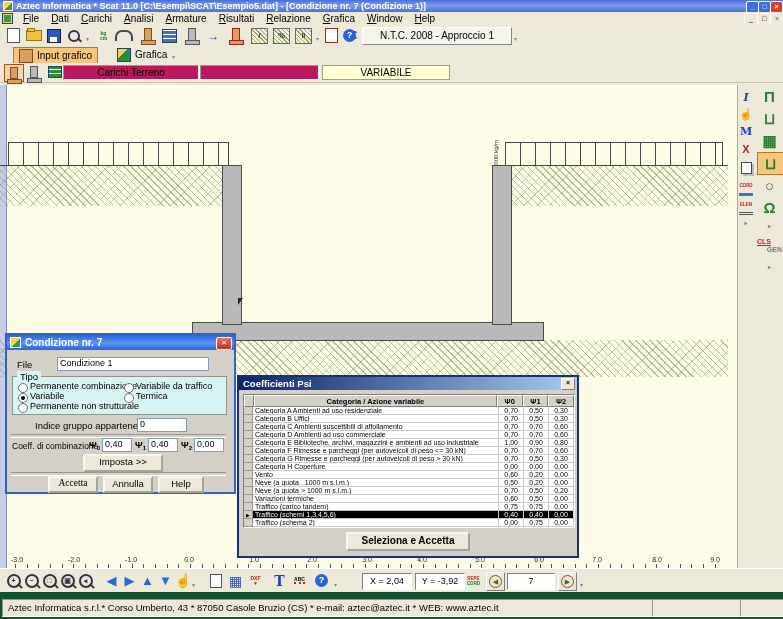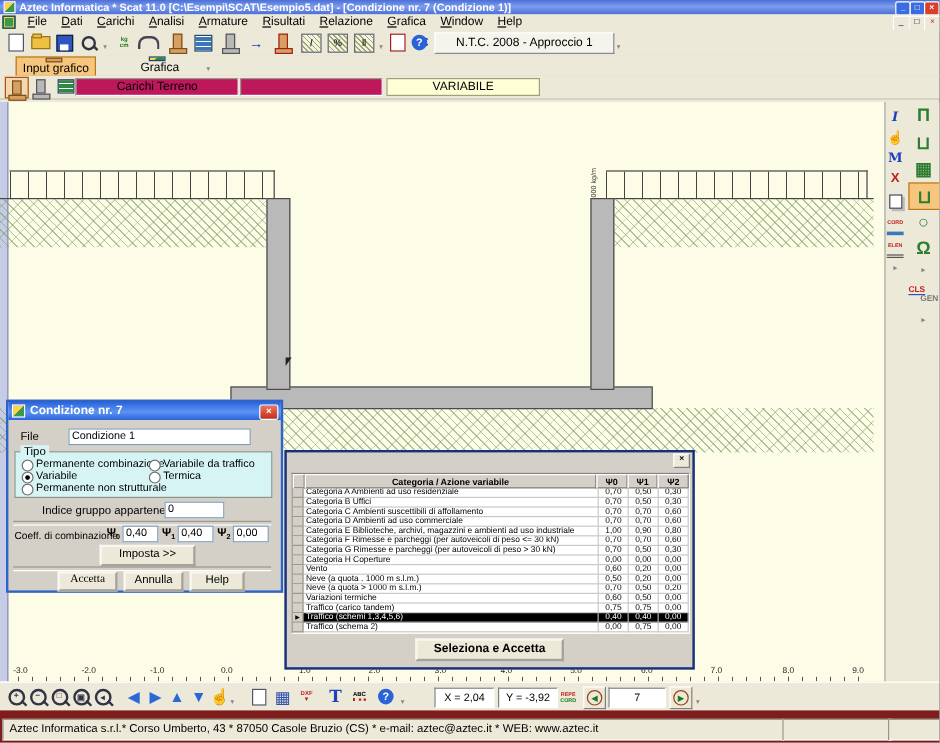--- a/index.html
+++ b/index.html
@@ -43,21 +43,21 @@
   .icon-wall::after{content:"";position:absolute;left:-4px;top:11px;width:13px;height:3px;background:inherit;border:inherit;}
   .icon-grid{width:13px;height:12px;background:
     repeating-linear-gradient(0deg,#3878b8 0 3px,#fff 3px 4px),
     repeating-linear-gradient(90deg,rgba(255,255,255,0) 0 3px,#fff 3px 4px);border:1px solid #246;}
   .icon-hatch{width:15px;height:14px;border:1px solid #667;
     background:repeating-linear-gradient(45deg,#9aa86a 0 1px,#f4f2e0 1px 3px);
     display:flex;align-items:center;justify-content:center;font-size:8px;font-weight:bold;color:#333;}
   .combo{position:absolute;left:362px;top:2px;width:148px;height:16px;background:#f4f3ec;
     border:1px solid;border-color:#fff #888 #888 #fff;text-align:center;line-height:16px;font-size:10px;}
   .toolbar2{left:0;top:46px;width:783px;height:17px;background:#ECE9D8;border-bottom:1px solid #d8d4c4;}
-  .tab{position:absolute;top:1px;height:15px;display:flex;align-items:center;padding:0 5px;font-size:10px;flex-direction:column;}
+  .tab{position:absolute;top:1px;height:15px;display:flex;align-items:center;padding:0 5px;font-size:10px;}
   .tab.active{background:#f6c67e;border:1px solid #b87820;}
   .tab-icon{width:12px;height:12px;margin-right:4px;border:1px solid #7a5020;background:#d8a060;}
   .tab-icon.green{background:linear-gradient(135deg,#ffd24a 40%,#2e8a3e 40%);border-color:#246;}
   .toolbar3{left:0;top:63px;width:783px;height:19px;background:#ECE9D8;border-bottom:1px solid #c8c4b4;}
   .t3icon{position:absolute;top:1px;width:18px;height:16px;display:flex;align-items:center;justify-content:center;}
   .t3icon.sel{border:1px solid #b05010;background:#f2d8b0;}
   .panel-sunken{position:absolute;background:#be185d;border:1px solid;border-color:#9a968a #fff #fff #9a968a;
     text-align:center;font-size:10px;}
   .variabile{background:#ffffd6;border:1px solid #a0a080;}
   
@@ -130,21 +130,21 @@
     display:flex;align-items:center;justify-content:center;font-size:7px;font-weight:bold;color:#334;}
   .mag::after{content:"";position:absolute;left:8px;top:9px;width:6px;height:2px;background:#334;transform:rotate(45deg);}
   .blue-arrow{font-size:13px;color:#2868d8;}
   .coordbox{position:absolute;top:4px;height:15px;background:#fff;border:1px solid;border-color:#808080 #fff #fff #808080;
     font-size:9px;line-height:15px;text-align:center;}
   .navbtn{position:absolute;top:3px;width:17px;height:17px;background:#ECE9D8;border:1px solid;border-color:#fff #808080 #808080 #fff;
     display:flex;align-items:center;justify-content:center;}
   .navring{width:11px;height:11px;border:1px solid #a04020;border-radius:50%;display:flex;align-items:center;justify-content:center;
     font-size:7px;color:#1d7a1d;}
   
-  .infobar{left:0;top:592px;width:783px;height:27px;background:#7f1d1d;}
+  .infobar{left:0;top:592px;width:783px;height:27px;background:#14532d;}
   .info-panel{position:absolute;top:7px;height:16px;background:#ECE9D8;border:1px solid;border-color:#9a968a #fff #fff #9a968a;
     font-size:9.5px;line-height:15px;padding-left:5px;overflow:hidden;white-space:nowrap;}
 </style>
 </head>
 <body>
 
 <div class="screen">
 
   <div class="abs titlebar">
     <span class="app-icon"></span>
@@ -338,20 +338,23 @@
         <div class="input" style="left:187px;top:103px;width:26px;height:12px;">0,00</div>
 
         <div class="btn" style="left:76px;top:119px;width:76px;height:14px;line-height:12px;">Imposta &gt;&gt;</div>
         <div class="groove" style="left:4px;top:137px;width:215px;"></div>
         <div class="btn" style="left:41px;top:141px;width:46px;height:13px;line-height:11px;font-family:Liberation Serif, serif;">Accetta</div>
         <div class="btn" style="left:96px;top:141px;width:46px;height:13px;line-height:11px;">Annulla</div>
         <div class="btn" style="left:151px;top:141px;width:42px;height:13px;line-height:11px;">Help</div>
       </div>
 
       <div class="dlg dlg-psi">
+        <div class="dlg-title-cls">
+          <span>Coefficienti Psi</span>
+        </div>
         <div class="x-gray">×</div>
         <div class="psi-table">
           <div class="prow hdr">
             <div class="pc gut"></div>
             <div class="pc cat">Categoria / Azione variabile</div>
             <div class="pc val">Ψ0</div>
             <div class="pc val">Ψ1</div>
             <div class="pc val">Ψ2</div>
           </div>
           <div class="prow">

